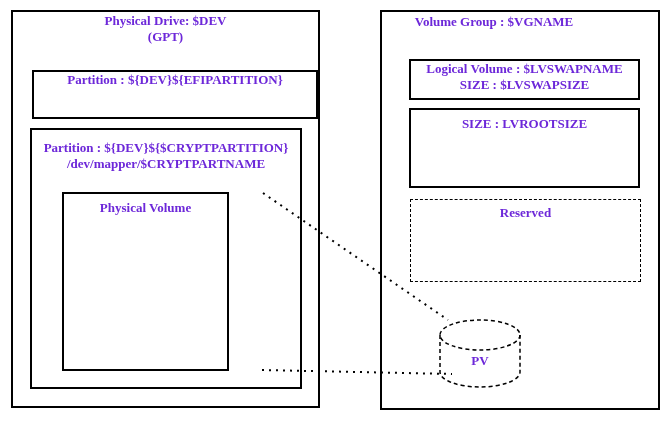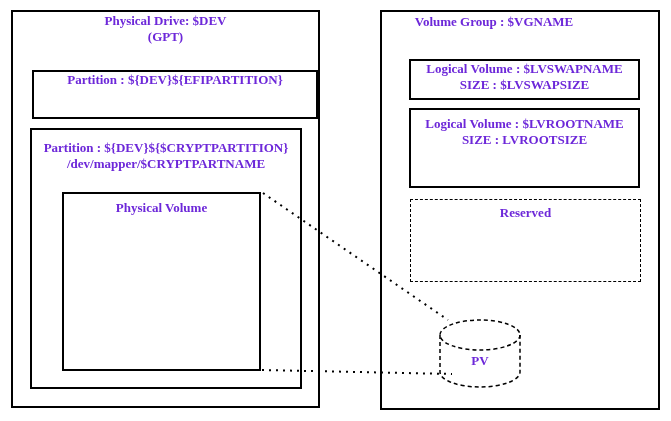--- a/index.html
+++ b/index.html
@@ -31,37 +31,36 @@
 
   <div class="abs solidbox ctr vcenter" style="left:32px;top:70px;width:286px;height:49px;">
     <div>Partition : ${DEV}${EFIPARTITION}</div>
   </div>
 
   <div class="abs solidbox ctr" style="left:30px;top:128px;width:272px;height:261px;padding-top:10px;">
     <div>Partition : ${DEV}${$CRYPTPARTITION}</div>
     <div>/dev/mapper/$CRYPTPARTNAME</div>
   </div>
 
-  <div class="abs solidbox ctr" style="left:62px;top:192px;width:199px;height:179px;padding-top:6px;">
+  <div class="abs solidbox ctr" style="left:62px;top:192px;width:167px;height:179px;padding-top:6px;">
     <div>Physical Volume</div>
   </div>
 
   <div class="abs solidbox" style="left:380px;top:10px;width:280px;height:400px;"></div>
 
   <div class="abs ctr" style="left:380px;top:14px;width:228px;">
     <div>Volume Group : $VGNAME</div>
   </div>
 
   <div class="abs solidbox ctr vcenter" style="left:409px;top:59px;width:231px;height:41px;">
     <div>Logical Volume : $LVSWAPNAME</div>
     <div>SIZE : $LVSWAPSIZE</div>
   </div>
 
   <div class="abs solidbox ctr" style="left:409px;top:108px;width:231px;height:80px;padding-top:6px;">
-    <div>Logical Volume : $LVROOTNAME</div>
     <div>SIZE : LVROOTSIZE</div>
   </div>
 
   <div class="abs dashedbox ctr" style="left:410px;top:199px;width:231px;height:83px;padding-top:5px;">
     <div>Reserved</div>
   </div>
 
   <svg class="overlay" viewBox="0 0 671 421" xmlns="http://www.w3.org/2000/svg">
     <line class="connector" x1="263" y1="193" x2="448" y2="320"></line>
     <line class="connector" x1="262" y1="370" x2="452" y2="374"></line>

